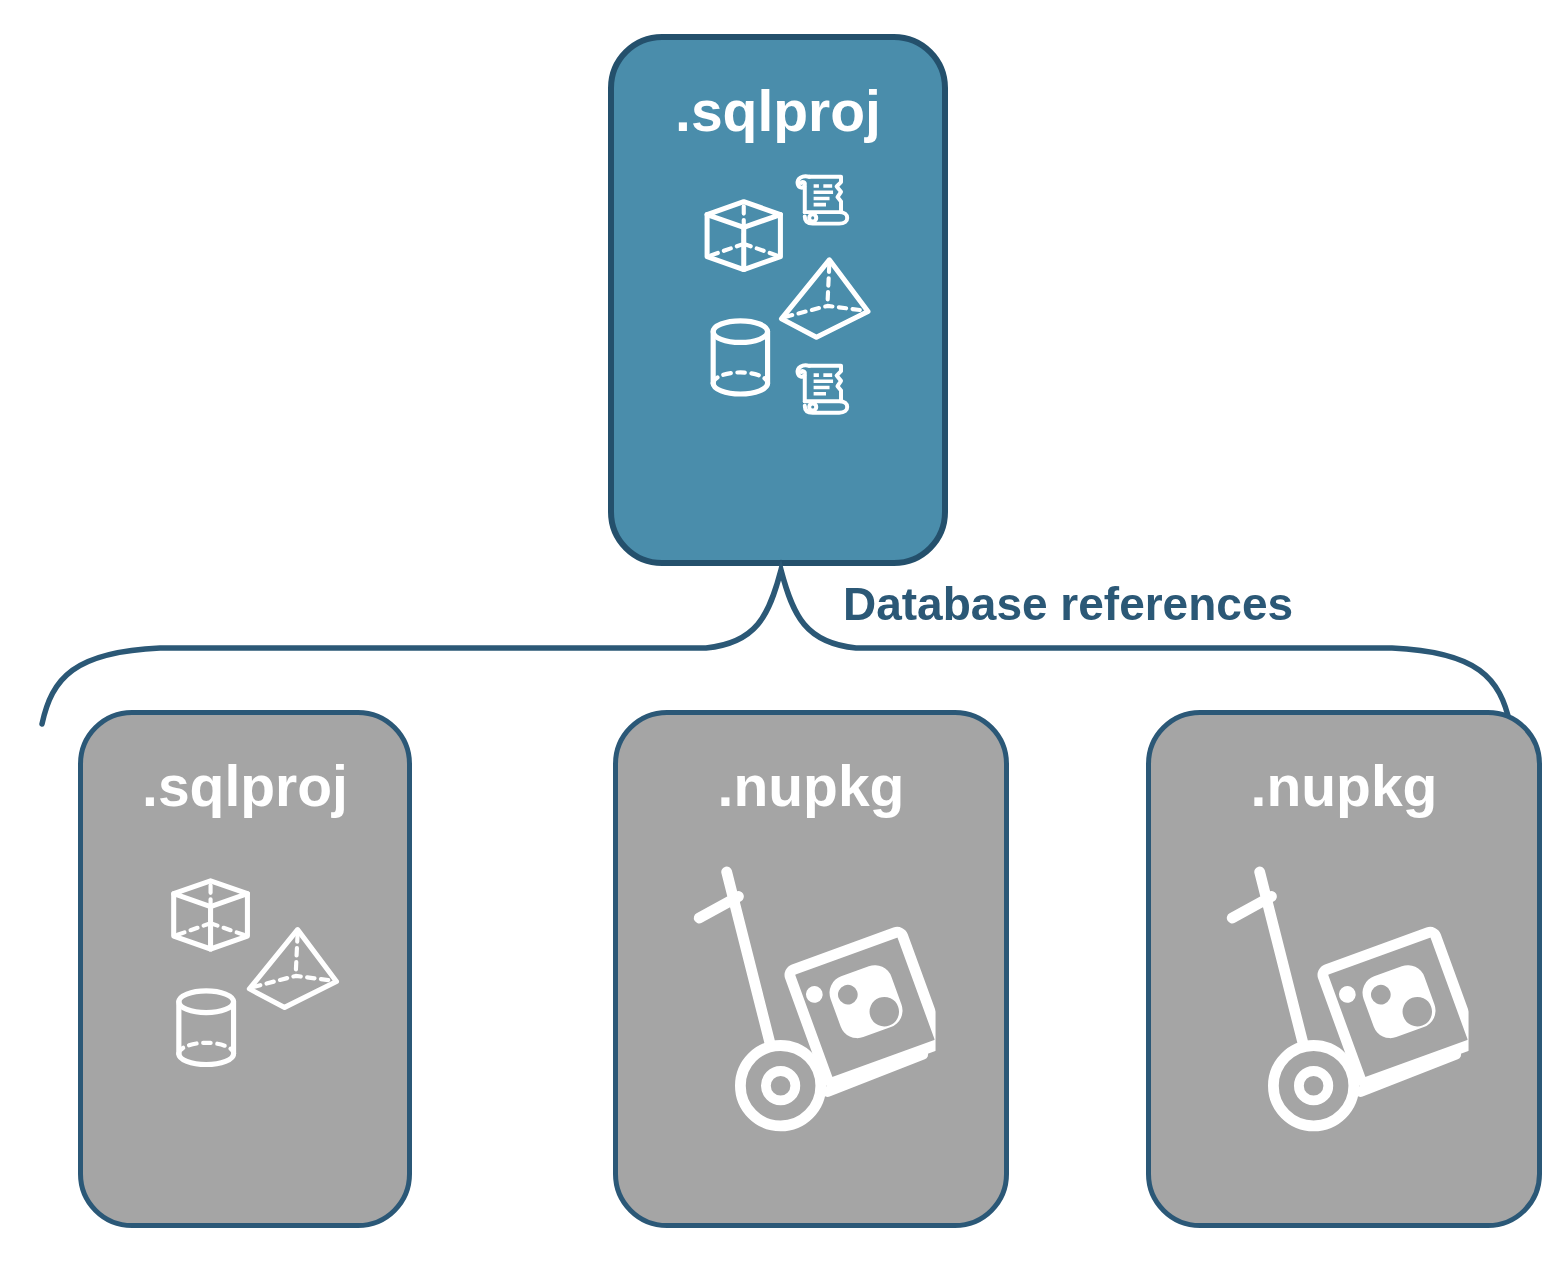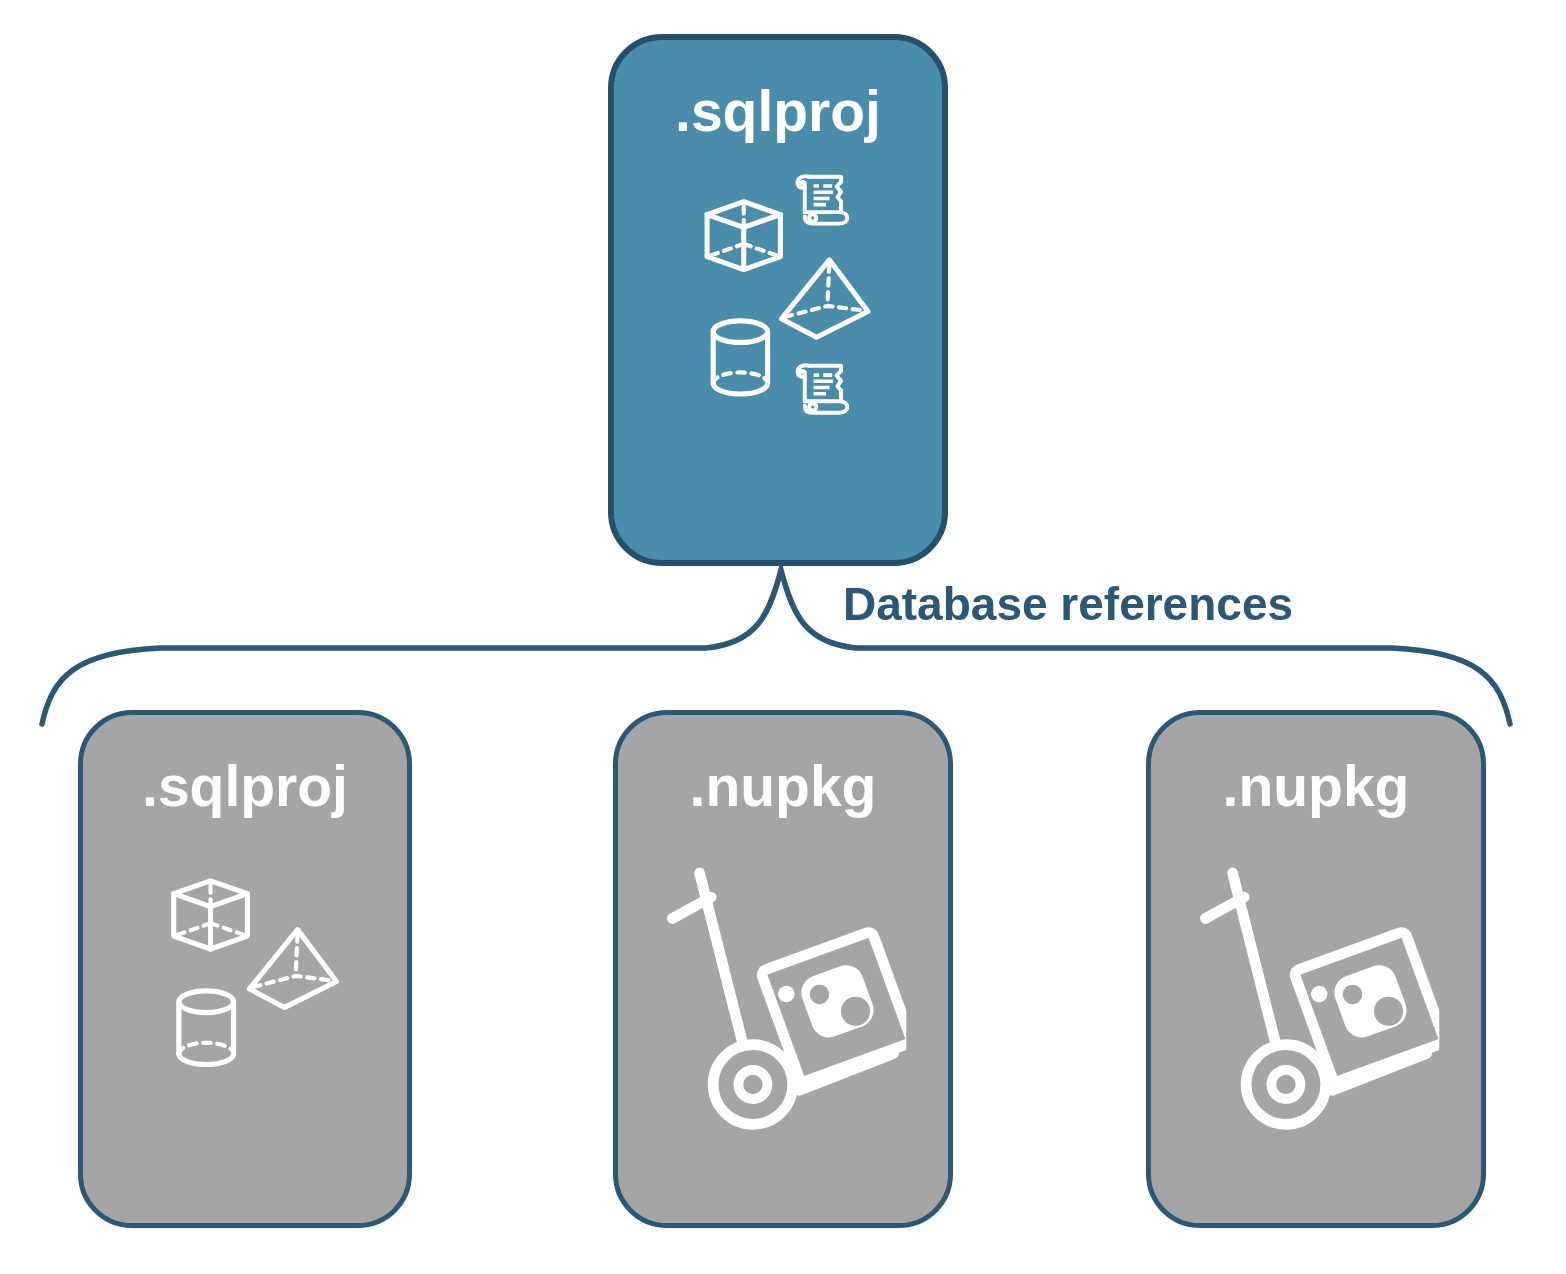--- a/index.html
+++ b/index.html
@@ -15,21 +15,21 @@
     box-sizing:border-box;
     border-radius:54px;
     color:var(--icon,#fff);
   }
   .node--root{
     left:608px;top:34px;width:340px;height:532px;
     background:var(--accent_fill,#4A8DAB);
     border:6px solid var(--accent_border,#24506C);
   }
   .node--child{
-    top:710px;width:340px;height:518px;
+    top:710px;width:396px;height:518px;
     background:var(--child_fill,#A5A5A5);
     border:5px solid var(--child_border,#2B5877);
   }
   .node--c1{left:78px;width:334px;}
   .node--c2{left:613px;}
   .node--c3{left:1146px;}
   .node__label{
     margin-top:38px;
     text-align:center;
     font-size:57px;

